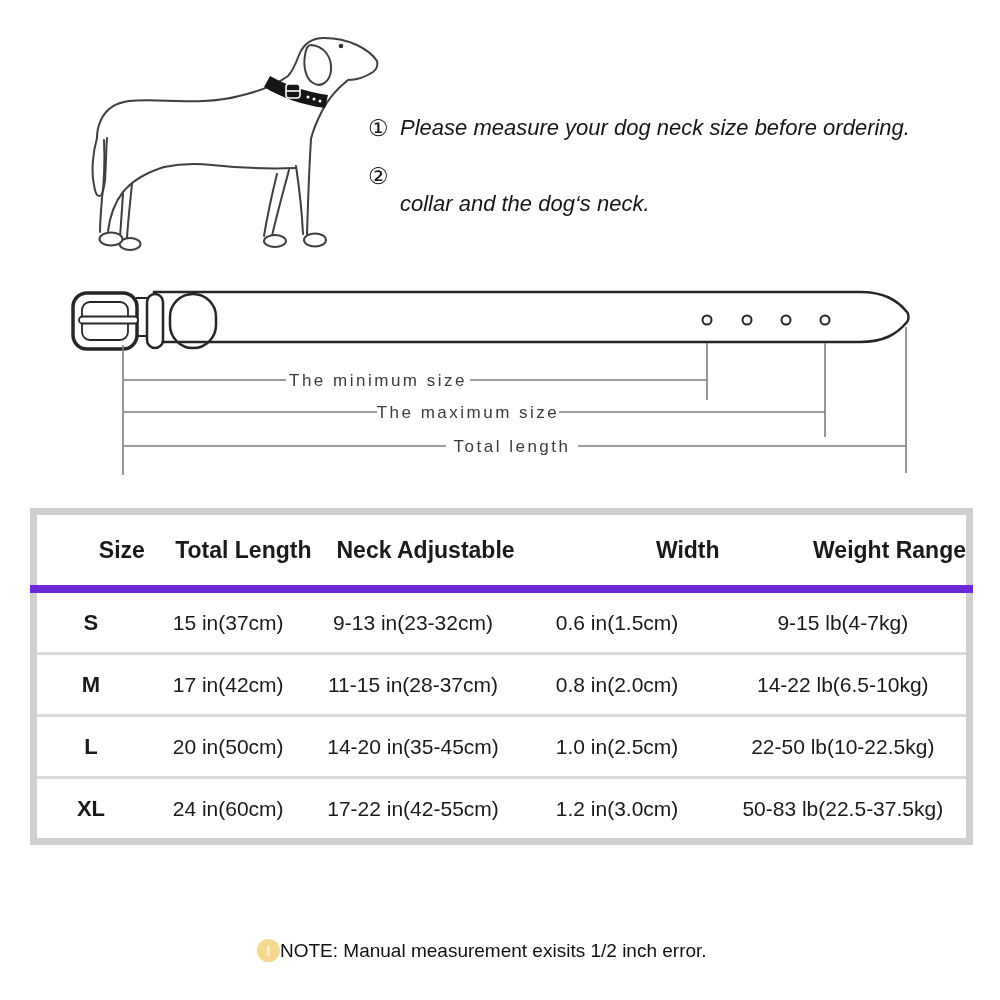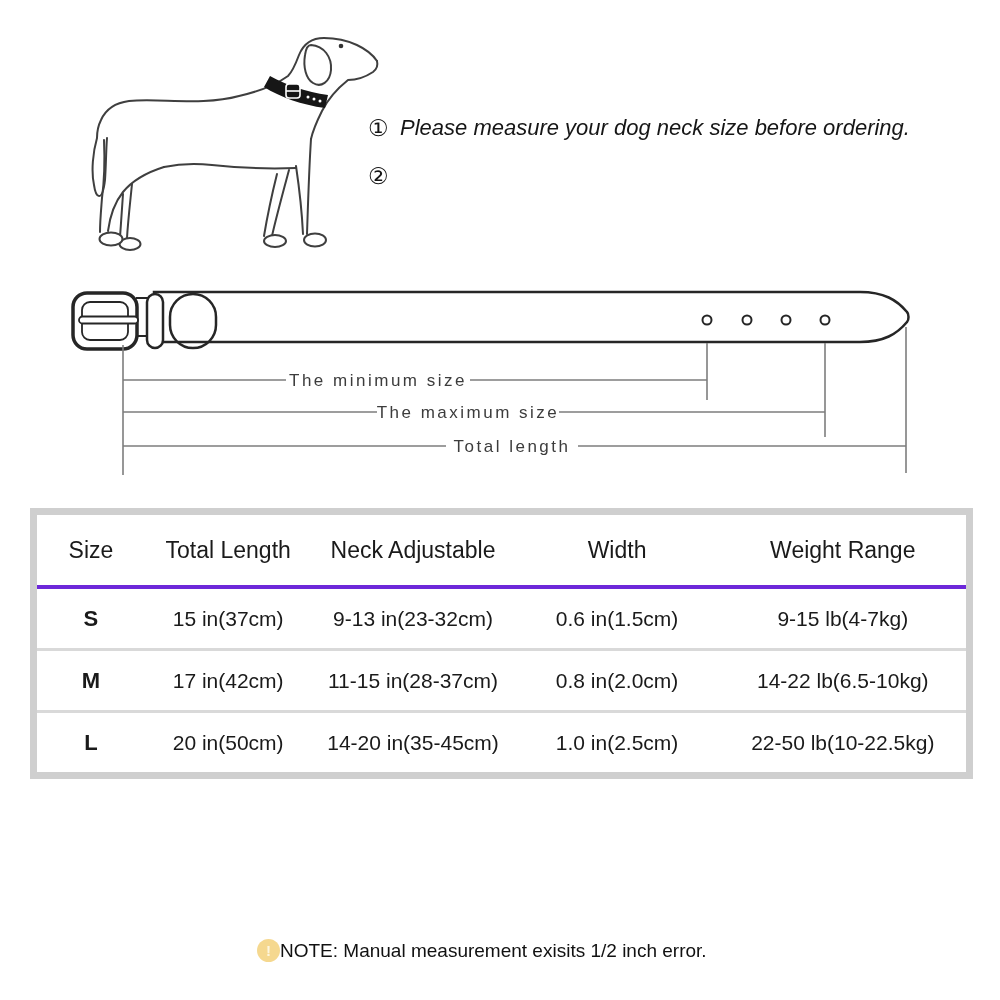--- a/index.html
+++ b/index.html
@@ -17,21 +17,21 @@
   .instr .txt{flex:1;font-style:italic;}
 
   
   .collar-wrap{position:absolute;left:50px;top:283px;width:880px;height:200px;}
   .collar-wrap text{font-family:"Liberation Sans", sans-serif;font-size:17px;letter-spacing:2.5px;fill:#3c3c3c;}
 
   
   table.size-table{position:absolute;left:30px;top:508px;width:943px;border-collapse:collapse;
     border:7px solid #cfcfcf; table-layout:fixed; background:#fff;}
   table.size-table th, table.size-table td{text-align:center;vertical-align:middle;padding:0;}
-  table.size-table thead th{height:70px;font-size:23px;font-weight:normal;border-bottom:4px solid #6d28d9;}
+  table.size-table thead th{height:70px;font-size:23px;font-weight:bold;border-bottom:8px solid #6d28d9;text-align:right;}
   table.size-table tbody td{height:59px;font-size:21px;}
   table.size-table tbody tr + tr td{border-top:3px solid #d9d9d9;}
   table.size-table td.size-col{font-weight:bold;font-size:22px;}
   .c1{width:11.9%;} .c2{width:17.8%;} .c3{width:21.7%;} .c4{width:21.9%;} .c5{width:26.7%;}
 
   
   .note{position:absolute;left:257px;top:939px;display:flex;align-items:center;}
   .note-badge{width:23px;height:23px;border-radius:50%;background:#f5d88f;color:#fdf6df;
     font-weight:bold;font-size:15px;display:flex;align-items:center;justify-content:center;flex:0 0 23px;}
   .note-text{font-size:19px;color:#111;}
@@ -83,21 +83,21 @@
     </svg>
   </div>
 
   <div class="instructions">
     <div class="instr">
       <span class="num">①</span>
       <span class="txt">Please measure your dog neck size before ordering.</span>
     </div>
     <div class="instr">
       <span class="num">②</span>
-      <span class="txt"><br></span>
+      <span class="txt"><br><span>collar and the dog‘s neck.</span></span>
     </div>
   </div>
 
   <div class="collar-wrap">
     <svg width="880" height="200" viewBox="0 0 880 200">
 
       <path d="M104,9 L810,9 C834,9 847,17 857,29 C859,31 859,37 857,39 C847,51 834,59 810,59 L104,59 Z" fill="#ffffff" stroke="#262626" stroke-width="2.5"></path>
 
       <line x1="86" y1="15" x2="101" y2="15" stroke="#262626" stroke-width="2"></line>
       <line x1="86" y1="53" x2="101" y2="53" stroke="#262626" stroke-width="2"></line>
@@ -169,20 +169,27 @@
         <td>0.8 in(2.0cm)</td>
         <td>14-22 lb(6.5-10kg)</td>
       </tr>
       <tr>
         <td class="size-col">L</td>
         <td>20 in(50cm)</td>
         <td>14-20 in(35-45cm)</td>
         <td>1.0 in(2.5cm)</td>
         <td>22-50 lb(10-22.5kg)</td>
       </tr>
+      <tr>
+        <td class="size-col">XL</td>
+        <td>24 in(60cm)</td>
+        <td>17-22 in(42-55cm)</td>
+        <td>1.2 in(3.0cm)</td>
+        <td>50-83 lb(22.5-37.5kg)</td>
+      </tr>
     </tbody>
   </table>
 
   <div class="note">
     <div class="note-badge">!</div>
     <div class="note-text">NOTE: Manual measurement exisits 1/2 inch error.</div>
   </div>
 
 </div>
 

